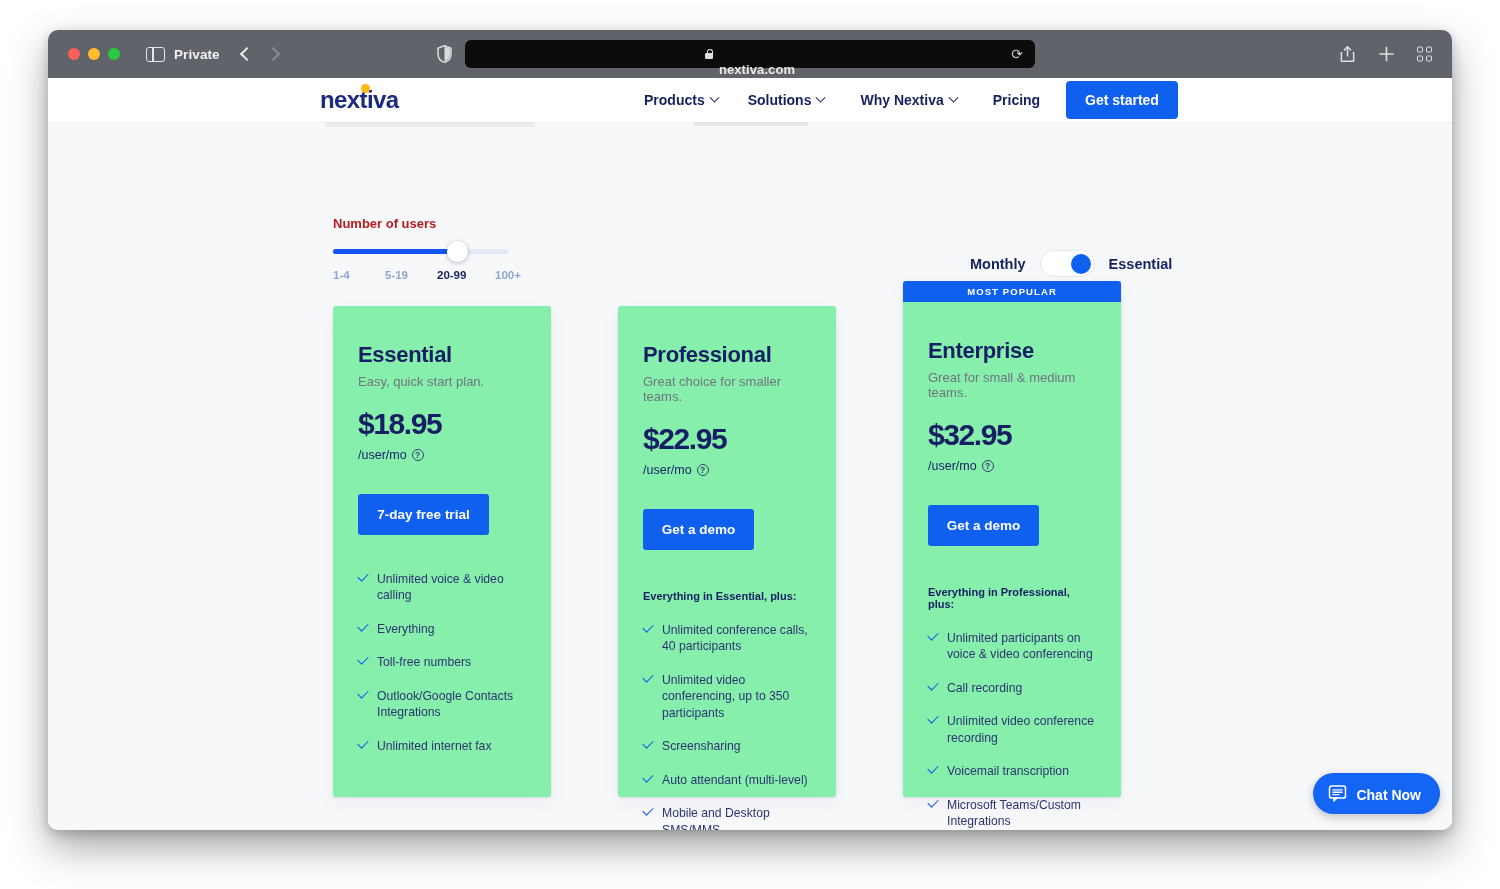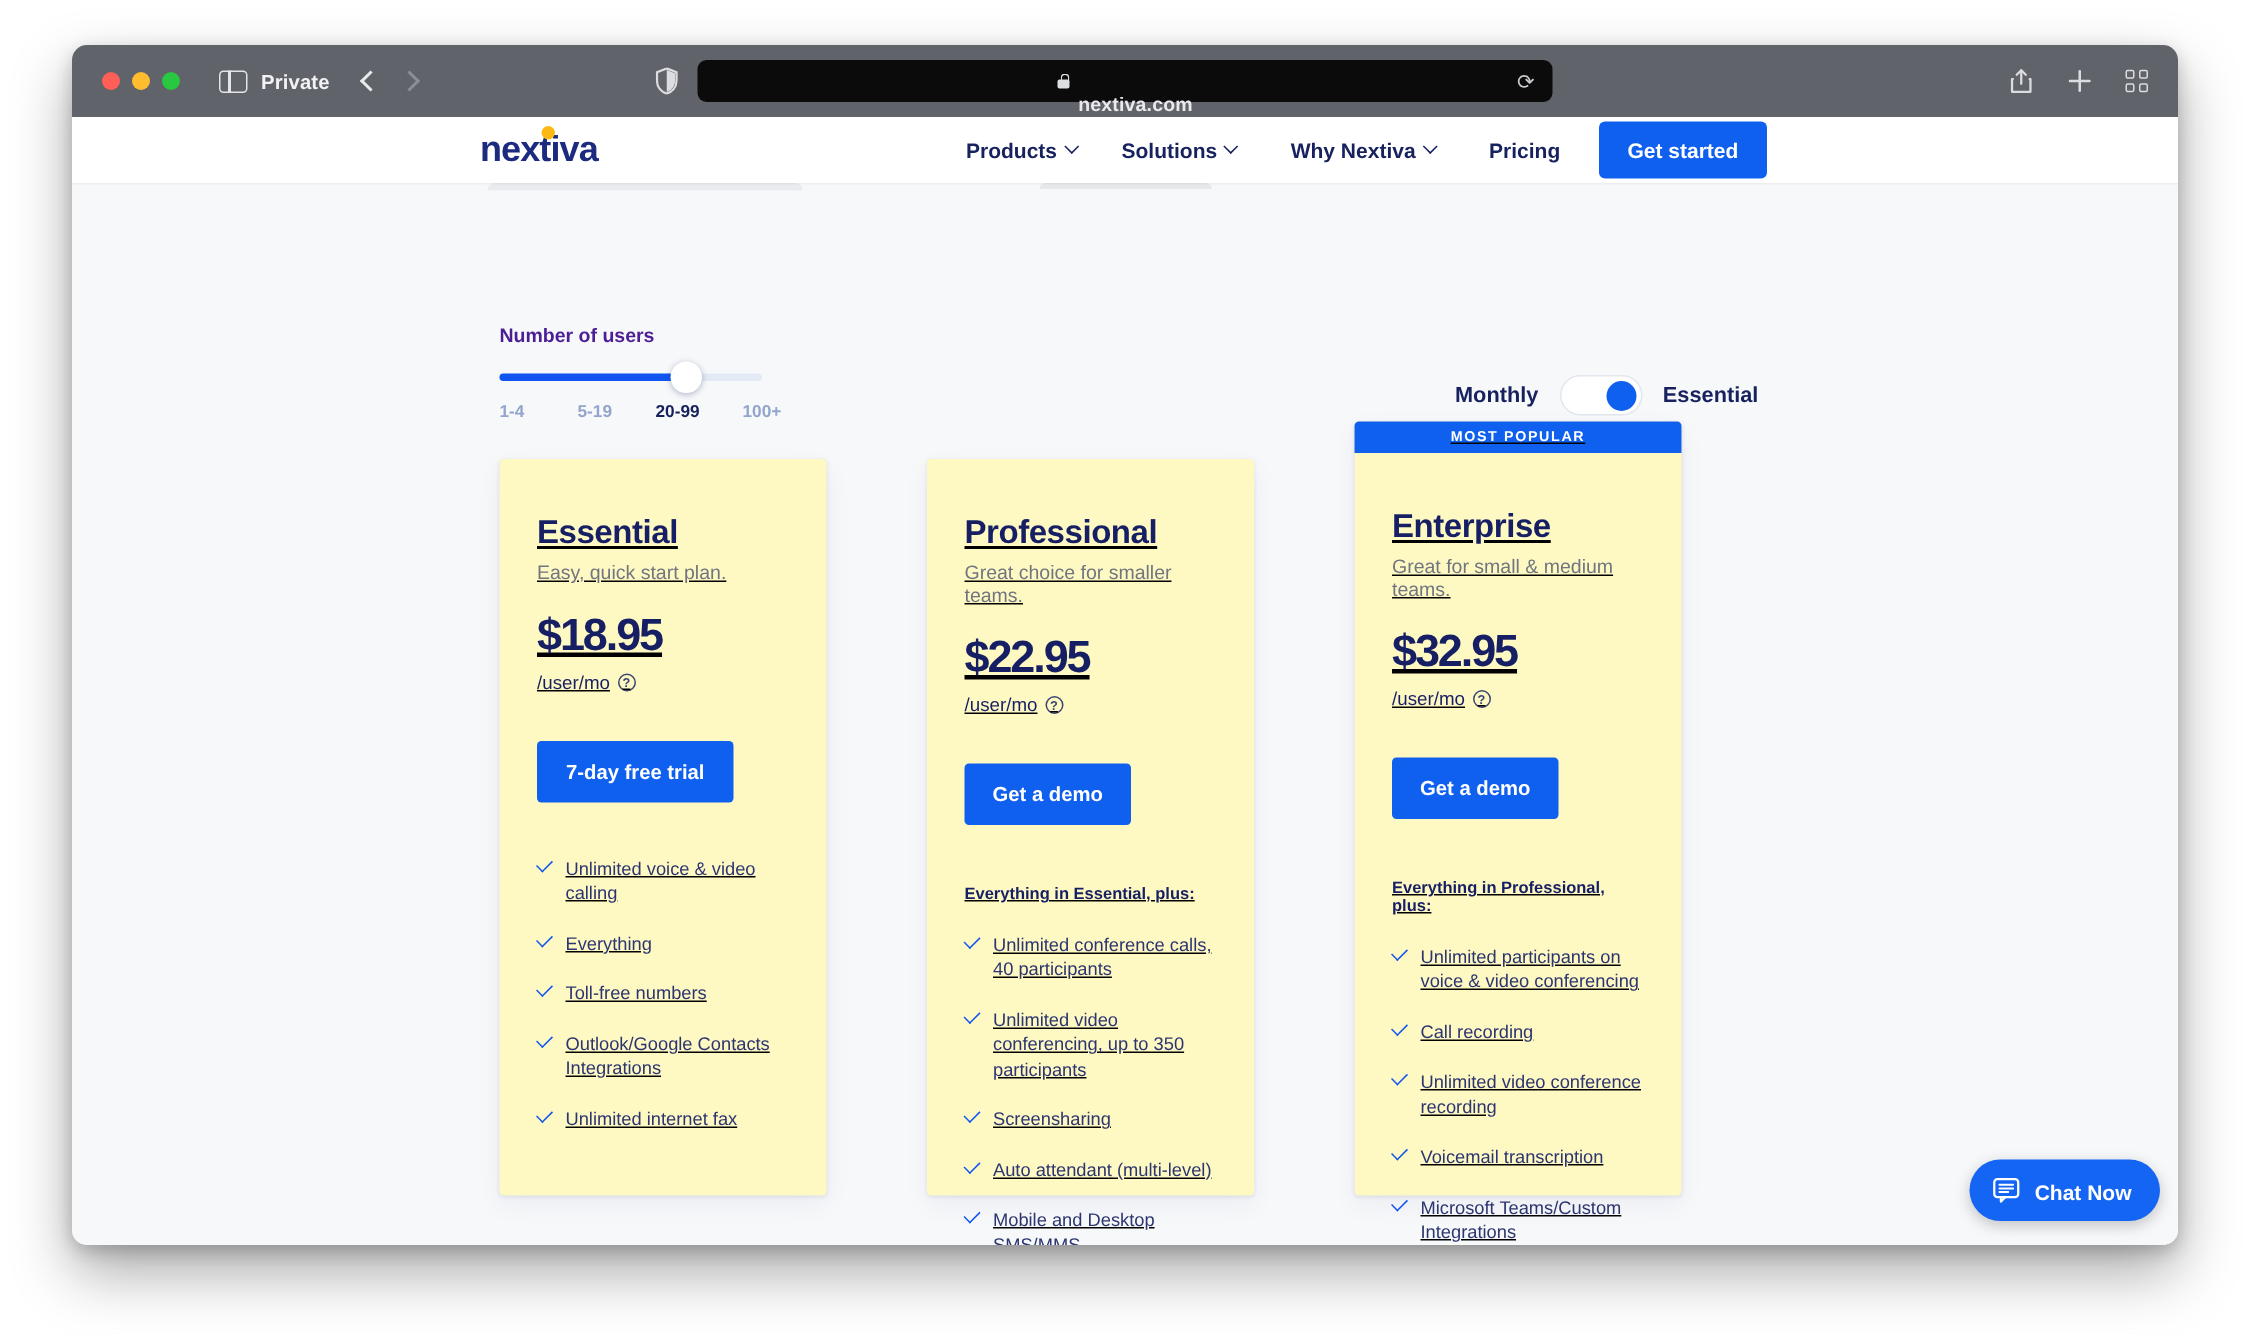--- a/index.html
+++ b/index.html
@@ -149,21 +149,21 @@
     position: absolute; left: 645px; top: 44px;
     width: 115px; height: 4px;
     background: #e6e8eb;
     border-radius: 6px 6px 0 0;
   }
 
   
   .controls { position: relative; height: 130px; }
 
   .slider-block { position: absolute; left: 285px; top: 94px; width: 230px; }
-  .slider-title { font-size: 13px; color: #4c1d95; font-weight: 600; margin-bottom: 18px; }
+  .slider-title { font-size: 13px; color: #b91c1c; font-weight: 600; margin-bottom: 18px; }
   .track {
     position: relative; height: 5px; width: 175px;
     background: #e3e9f5; border-radius: 3px;
   }
   .track-fill {
     position: absolute; left: 0; top: 0; height: 5px; width: 122px;
     background: #1155f0; border-radius: 3px;
   }
   .thumb {
     position: absolute; left: 114px; top: -8.5px;
@@ -190,24 +190,23 @@
     position: absolute; right: 3px; top: 2.5px;
     width: 20px; height: 20px; border-radius: 50%;
     background: #1060f0;
   }
 
   
   .cards { position: absolute; left: 0; top: 185px; width: 100%; height: 540px; }
   .card {
     position: absolute;
     width: 218px;
-    background: #fef9c3;
+    background: #86efac;
     border-radius: 3px;
     box-shadow: 0 1px 3px rgba(25,40,80,.10), 0 6px 18px rgba(25,40,80,.05);
-    text-decoration: underline;
   }
   .card.c1 { left: 285px; top: 43px; height: 491px; }
   .card.c2 { left: 570px; top: 43px; height: 491px; }
   .card.c3 { left: 855px; top: 18px; height: 516px; }
 
   .popular {
     height: 21px; background: #1060f0;
     color: #fff; font-size: 9.5px; font-weight: 700;
     letter-spacing: 1.1px;
     display: flex; align-items: center; justify-content: center;

